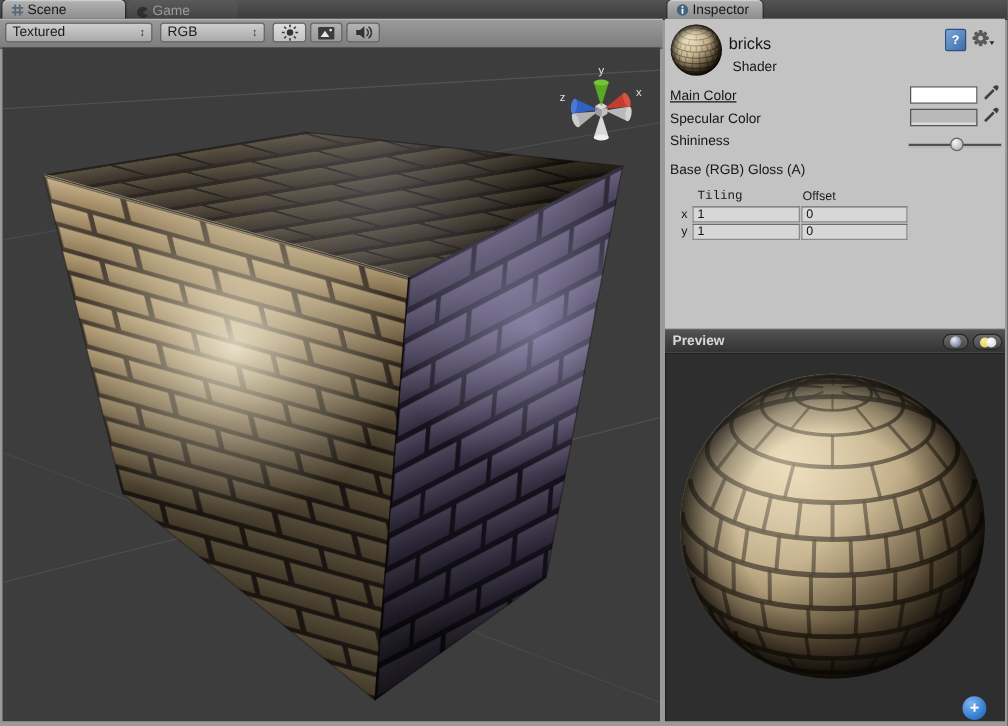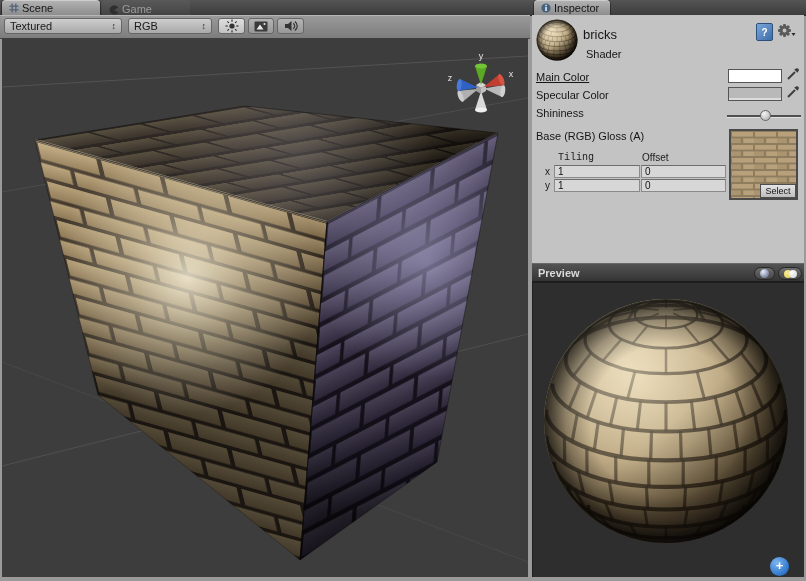--- a/index.html
+++ b/index.html
@@ -379,36 +379,20 @@
       </svg>
     </div>
 
     <div class="ilabel" style="left:4px;top:92px;">Shininess</div>
     <div class="slider-track">
       <div class="slider-thumb" id="shininess-thumb" style="left: calc(52% - 5px);"></div>
     </div>
 
     <div class="ilabel" style="left:4px;top:115px;">Base (RGB) Gloss (A)</div>
 
-    <div id="texture-thumb">
-      <svg width="65" height="67" viewBox="0 0 65 67">
-        <defs>
-          <pattern id="texBricks" width="23" height="13" patternUnits="userSpaceOnUse">
-            <rect width="23" height="13" fill="#8d7c5e"></rect>
-            <rect x="1" y="1" width="21" height="4.6" fill="#b7a07a"></rect>
-            <rect x="0" y="7.4" width="9.8" height="4.6" fill="#ab9470"></rect>
-            <rect x="12.2" y="7.4" width="10.8" height="4.6" fill="#b7a07a"></rect>
-          </pattern>
-        </defs>
-        <rect width="65" height="67" fill="url(#texBricks)"></rect>
-      </svg>
-      <div id="select-btn">
-        <span>Select</span>
-      </div>
-    </div>
 
     <div class="slabel" style="left:26px;top:137px;font-family:Liberation Mono, monospace;">Tiling</div>
     <div class="slabel" style="left:110px;top:137px;">Offset</div>
     <div class="slabel" style="left:13px;top:151px;">x</div>
     <input class="nfield" style="left: 22px; top: 150px;" value="1">
     <input class="nfield" style="left: 109px; top: 150px; width: 85px;" value="0">
     <div class="slabel" style="left:13px;top:165px;">y</div>
     <input class="nfield" style="left: 22px; top: 164px;" value="1">
     <input class="nfield" style="left: 109px; top: 164px; width: 85px;" value="0">
   </div>

